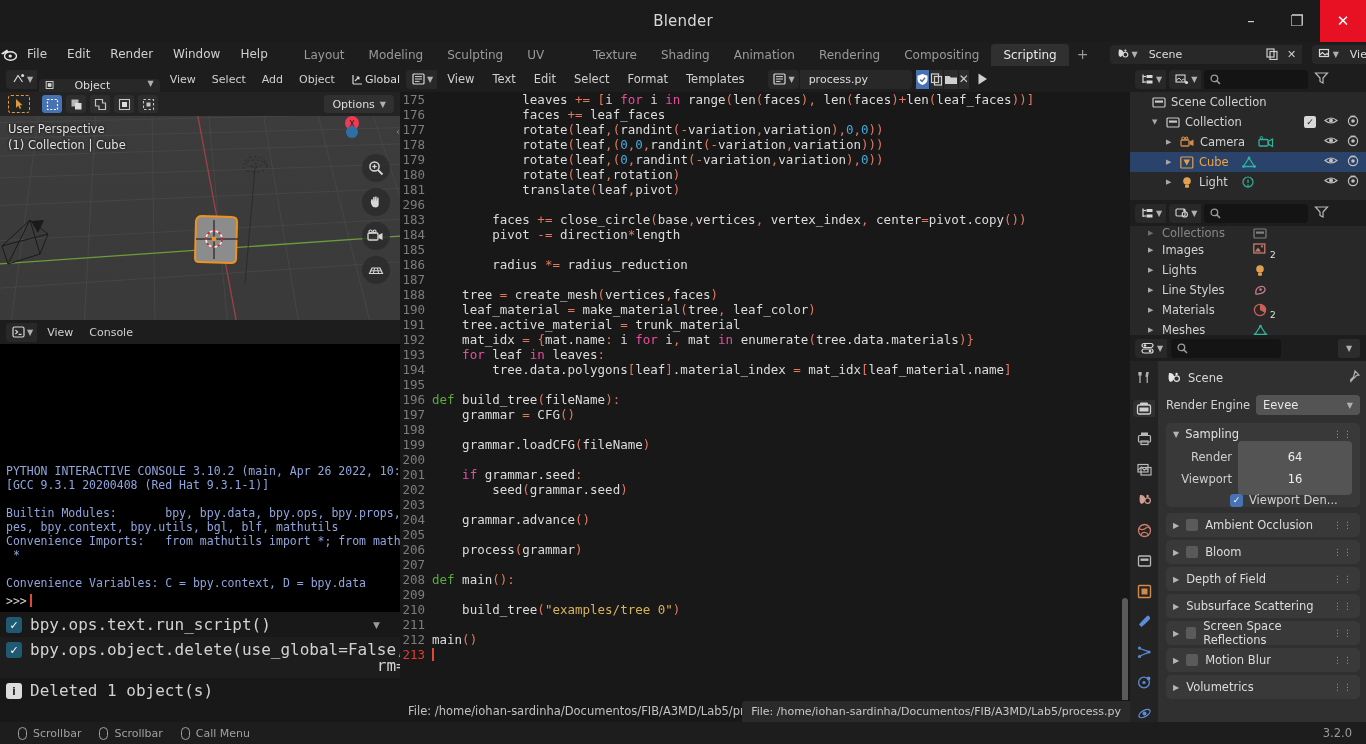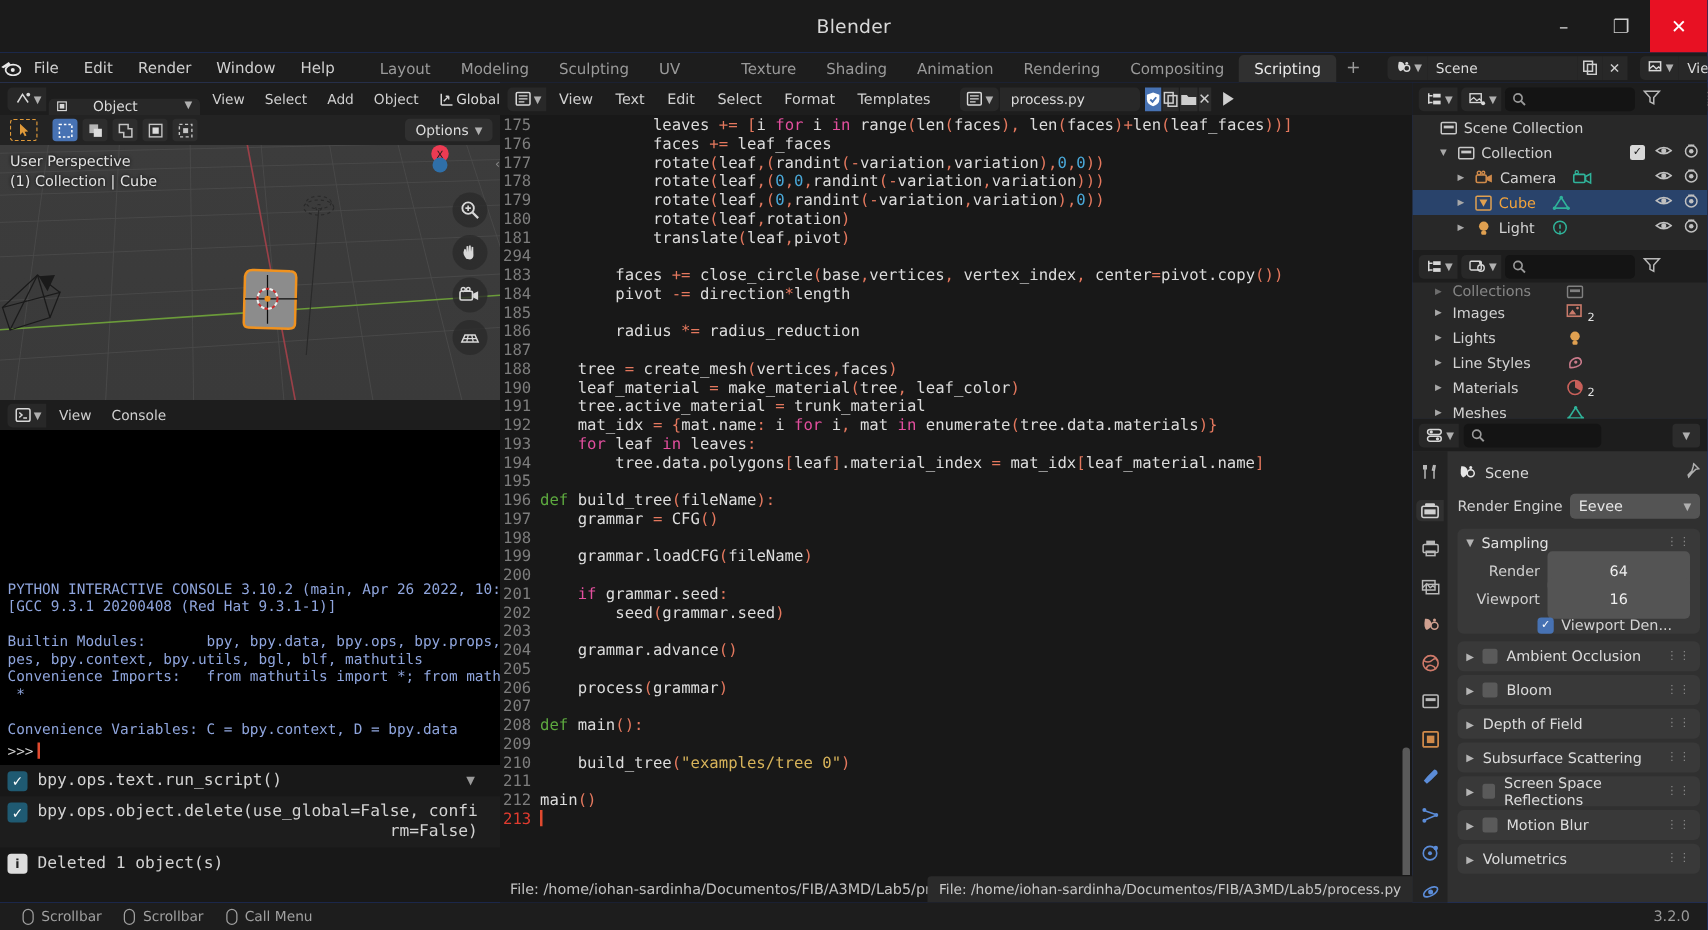--- a/index.html
+++ b/index.html
@@ -75,21 +75,21 @@
 
   
   .info { position:absolute; left:0; top:612px; width:400px; height:110px; background:#181818;
     overflow:hidden; }
   .info-row { display:flex; align-items:flex-start; gap:8px; padding:5px 6px 4px 6px; }
   .info-row.alt { background:#1d1d1d; }
   .chk { width:16px; height:16px; border-radius:3px; background:#1f5a72; color:#fff;
     font-size:11px; display:flex; align-items:center; justify-content:center; flex:0 0 16px;}
   .ibadge { width:16px; height:16px; border-radius:3px; background:#dddddd; color:#222;
     font-size:10px; font-weight:bold; display:flex; align-items:center; justify-content:center; flex:0 0 16px;}
-  .info-txt { color:#d2d2d2; font-size:13px;
+  .info-txt { color:#d2d2d2; font-size:16px;
     font-family:"DejaVu Sans Mono","Liberation Mono",monospace; line-height:16px; word-break:break-all;}
   .info-caret { position:absolute; right:20px; top:8px; color:#9a9a9a; font-size:9px; }
 
   
   .editor { position:absolute; left:400px; top:66px; width:730px; height:656px; background:#181818; }
   .ed-header { height:26px; background:#1d1d1d; display:flex; align-items:center;
     padding-left:6px; gap:1px; }
   .ed-mi { color:#d0d0d0; font-size:11.5px; padding:0 9px; }
   .ed-icon-btn { background:#282828; border-radius:4px; height:19px; display:flex;
     align-items:center; padding:0 4px 0 5px; gap:2px; }
@@ -586,21 +586,21 @@
           </div>
           <div class="code-row">
             <span class="lineno">180</span>
             <span class="codetxt">&nbsp;&nbsp;&nbsp;&nbsp;&nbsp;&nbsp;&nbsp;&nbsp;&nbsp;&nbsp;&nbsp;&nbsp;rotate<span class="par">(</span>leaf<span class="par">,</span>rotation<span class="par">)</span></span>
           </div>
           <div class="code-row">
             <span class="lineno">181</span>
             <span class="codetxt">&nbsp;&nbsp;&nbsp;&nbsp;&nbsp;&nbsp;&nbsp;&nbsp;&nbsp;&nbsp;&nbsp;&nbsp;translate<span class="par">(</span>leaf<span class="par">,</span>pivot<span class="par">)</span></span>
           </div>
           <div class="code-row">
-            <span class="lineno">294</span>
+            <span class="lineno">296</span>
             <span class="codetxt"></span>
           </div>
           <div class="code-row">
             <span class="lineno">183</span>
             <span class="codetxt">&nbsp;&nbsp;&nbsp;&nbsp;&nbsp;&nbsp;&nbsp;&nbsp;faces&nbsp;<span class="par">+</span><span class="par">=</span>&nbsp;close_circle<span class="par">(</span>base<span class="par">,</span>vertices<span class="par">,</span>&nbsp;vertex_index<span class="par">,</span>&nbsp;center<span class="par">=</span>pivot.copy<span class="par">(</span><span class="par">)</span><span class="par">)</span></span>
           </div>
           <div class="code-row">
             <span class="lineno">184</span>
             <span class="codetxt">&nbsp;&nbsp;&nbsp;&nbsp;&nbsp;&nbsp;&nbsp;&nbsp;pivot&nbsp;<span class="par">-</span><span class="par">=</span>&nbsp;direction<span class="par">*</span>length</span>
           </div>

